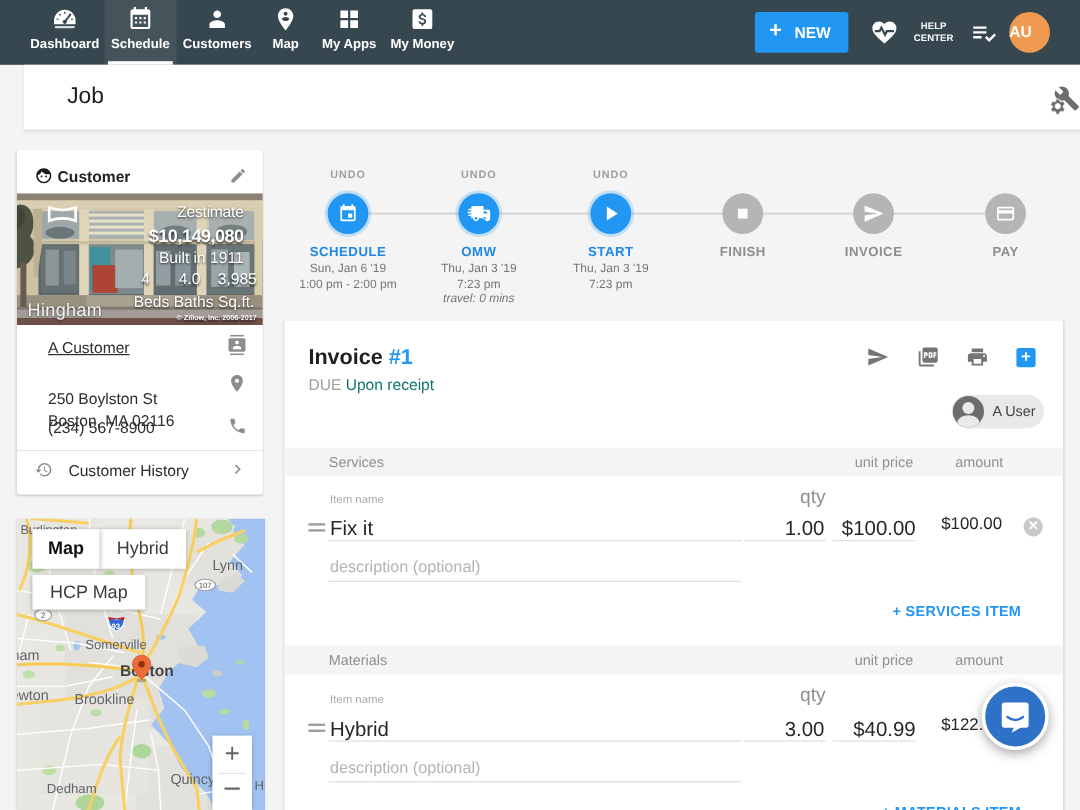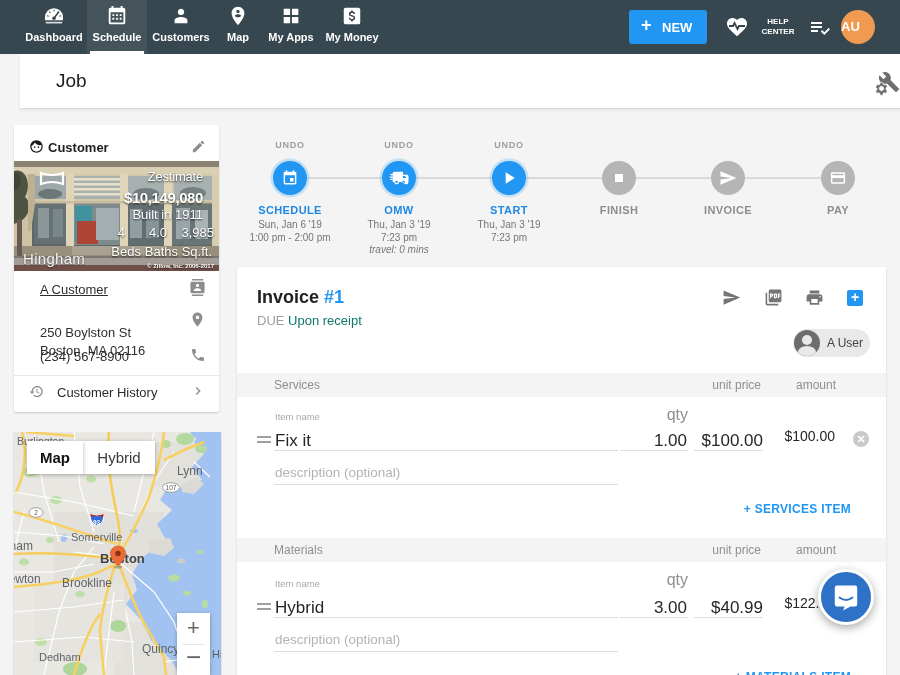--- a/index.html
+++ b/index.html
@@ -351,20 +351,21 @@
         <path d="M76.3 82 q6.7 2.4 13.4 0 l-.3 2.8 q-6.5 -2 -12.8 0 Z" fill="#c5221f"></path>
         <text x="82.5" y="92.5" font-size="6.5" fill="#fff" text-anchor="middle" font-weight="bold">93</text>
       </g>
 
       <ellipse cx="104" cy="135" rx="4" ry="1.5" fill="rgba(0,0,0,.25)"></ellipse>
       <path d="M104 114 c-4.2 0 -7.6 3.4 -7.6 7.6 c0 5.7 7.6 12.6 7.6 12.6 s7.6 -6.9 7.6 -12.6 c0 -4.2 -3.4 -7.6 -7.6 -7.6 z" fill="#ec6c39" stroke="#c7511f" stroke-width=".6"></path>
       <circle cx="104" cy="121.5" r="2.7" fill="#8c3214"></circle>
     </svg>
     <div class="mapbtn" style="left:13px;top:9px;width:56px;height:33px;line-height:33px;font-size:15px;font-weight:bold;z-index:3;">Map</div>
     <div class="mapbtn" style="left:69px;top:9px;width:72px;height:33px;line-height:33px;font-size:15px;color:#3c3c3c;">Hybrid</div>
+    <div class="mapbtn" style="left:13px;top:47px;width:94px;height:29px;line-height:29px;font-size:15px;color:#3c3c3c;">HCP Map</div>
     <div class="mapbtn" style="left:163px;top:181px;width:33px;height:62px;">
       <div style="position:absolute;top:0;left:0;right:0;height:31px;font-size:22px;color:#666;line-height:29px;">+</div>
       <div style="position:absolute;left:5px;right:5px;top:31px;border-top:1px solid #e6e6e6;"></div>
       <div style="position:absolute;bottom:0;left:0;right:0;height:31px;font-size:26px;color:#666;line-height:27px;">−</div>
     </div>
   </div>
 
   <div id="tl-line"></div>
   <div class="tl-node" style="left:230px;">
     <div class="tl-undo">UNDO</div>

